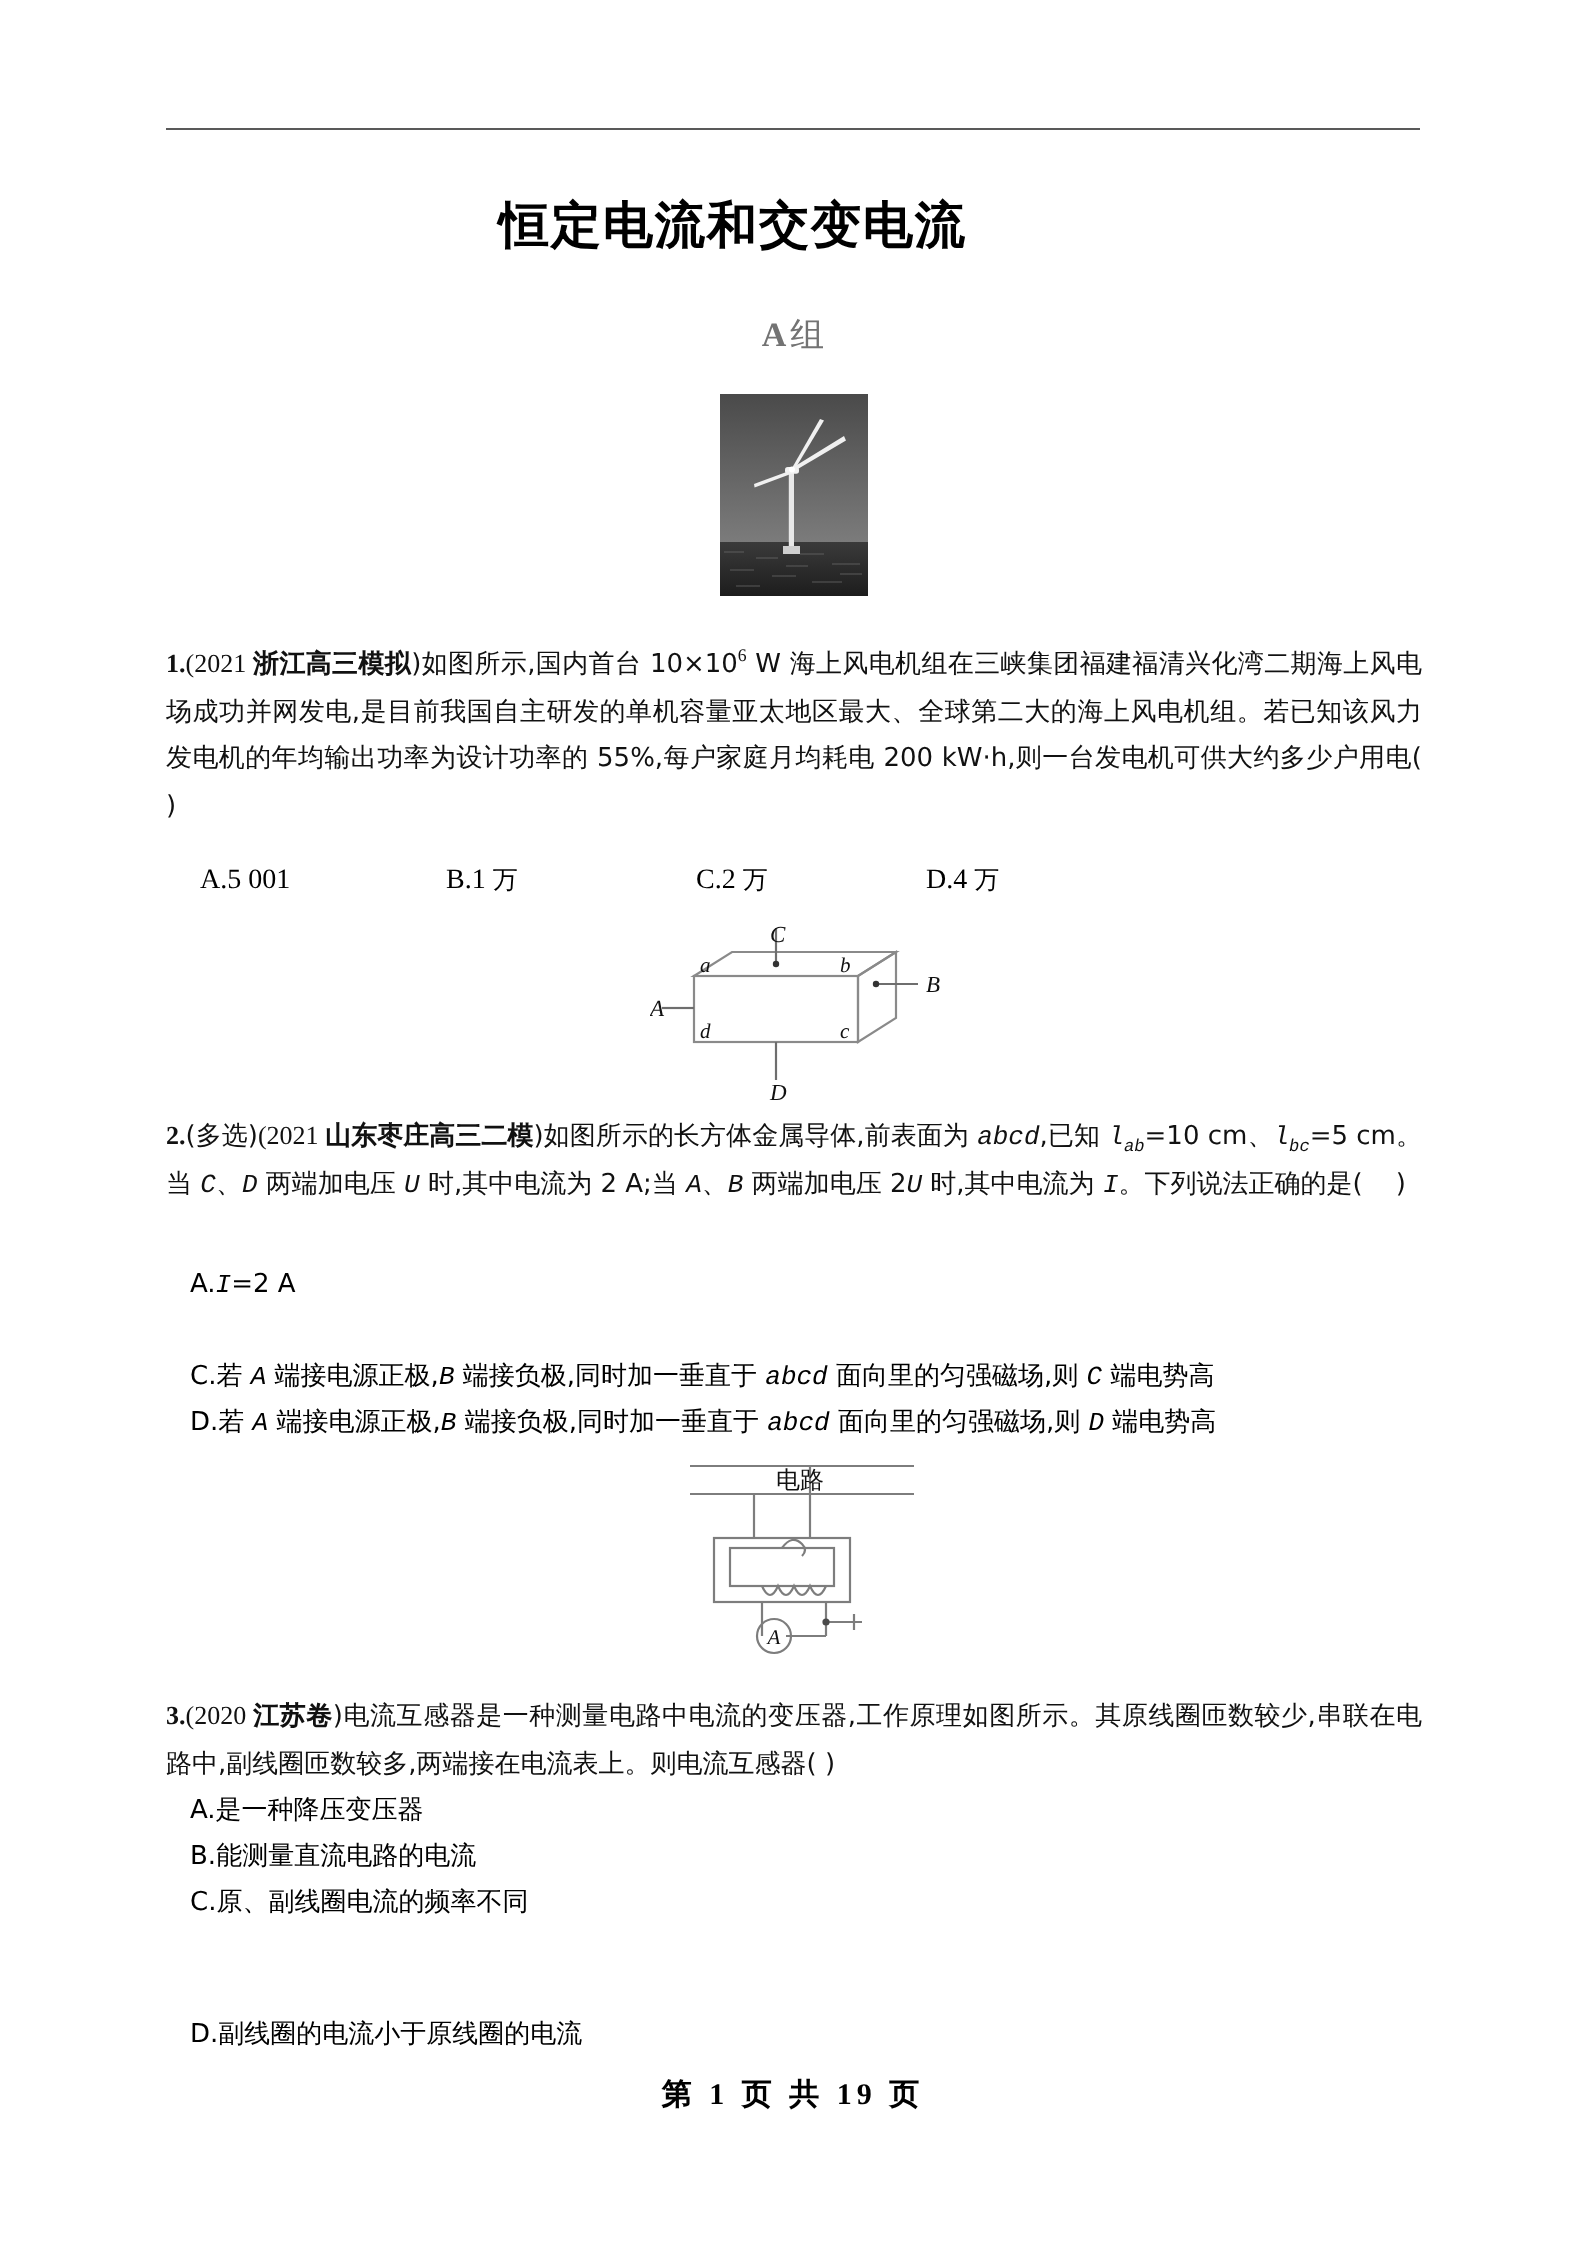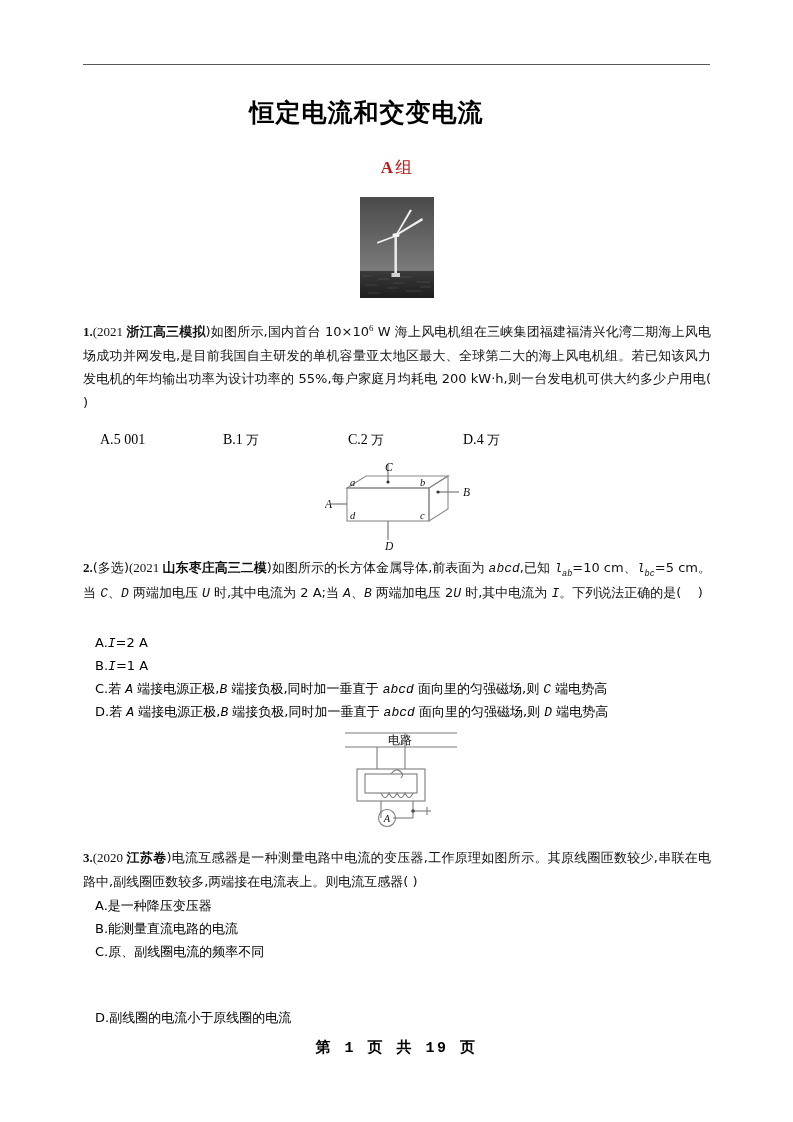--- a/index.html
+++ b/index.html
@@ -42,21 +42,21 @@
     color: #000;
     margin-left: 39px;
   }
   .group-label {
     position: absolute;
     left: 0;
     top: 156px;
     width: 793px;
     text-align: center;
     font-size: 17px;
-    color: #b91c1c;
+    color: #737373;
   }
   .group-label .grp-a {
     font-family: "Liberation Serif", serif;
     font-weight: bold;
   }
   .group-label .grp-zu {
     font-family: "DejaVu Sans", "Liberation Sans", sans-serif;
     font-weight: normal;
     margin-left: 2px;
   }
@@ -150,21 +150,21 @@
   #q3-oB { top: 917px; }
   #q3-oC { top: 940px; }
   #q3-oD { top: 1006px; }
 
   .footer {
     position: absolute;
     left: 0;
     top: 1038px;
     width: 793px;
     text-align: center;
-    font-family: Liberation Mono, monospace;
+    font-family: Liberation Serif, serif;
     font-weight: bold;
     font-size: 15px;
     letter-spacing: 2.5px;
     color: #000;
   }
 </style>
 </head>
 <body>
 
 <div class="page">
@@ -266,23 +266,20 @@
     </svg>
   </div>
 
   <div class="qtext" id="q2-text">
     <b class="serifnum">2.</b><span>(多选)</span><span class="serifnum">(2021 </span><b>山东枣庄高三二模</b><span>)</span>如图所示的长方体金属导体,前表面为&nbsp;<i>abcd</i>,已知&nbsp;<i>l<sub>ab</sub></i>=10&nbsp;cm、<i>l<sub>bc</sub></i>=5&nbsp;cm。当&nbsp;<i>C</i>、<i>D</i>&nbsp;两端加电压&nbsp;<i>U</i>&nbsp;时,其中电流为&nbsp;2&nbsp;A;当&nbsp;<i>A</i>、<i>B</i>&nbsp;两端加电压&nbsp;2<i>U</i>&nbsp;时,其中电流为&nbsp;<i>I</i>。下列说法正确的是(&nbsp;&nbsp;&nbsp;&nbsp;)
   </div>
 
   <div class="optline" id="q2-oA">
     <span>A.</span><i>I</i>=2&nbsp;A
   </div>
-  <div class="optline" id="q2-oB">
-    <span>B.</span><i>I</i>=1&nbsp;A
-  </div>
   <div class="optline" id="q2-oC">
     <span>C.</span>若&nbsp;<i>A</i>&nbsp;端接电源正极,<i>B</i>&nbsp;端接负极,同时加一垂直于&nbsp;<i>abcd</i>&nbsp;面向里的匀强磁场,则&nbsp;<i>C</i>&nbsp;端电势高
   </div>
   <div class="optline" id="q2-oD">
     <span>D.</span>若&nbsp;<i>A</i>&nbsp;端接电源正极,<i>B</i>&nbsp;端接负极,同时加一垂直于&nbsp;<i>abcd</i>&nbsp;面向里的匀强磁场,则&nbsp;<i>D</i>&nbsp;端电势高
   </div>
 
   <div class="transformer-wrap">
     <svg width="190" height="110" viewBox="0 0 190 110">
       <g stroke="#7d7d7d" stroke-width="1.1" fill="none">

